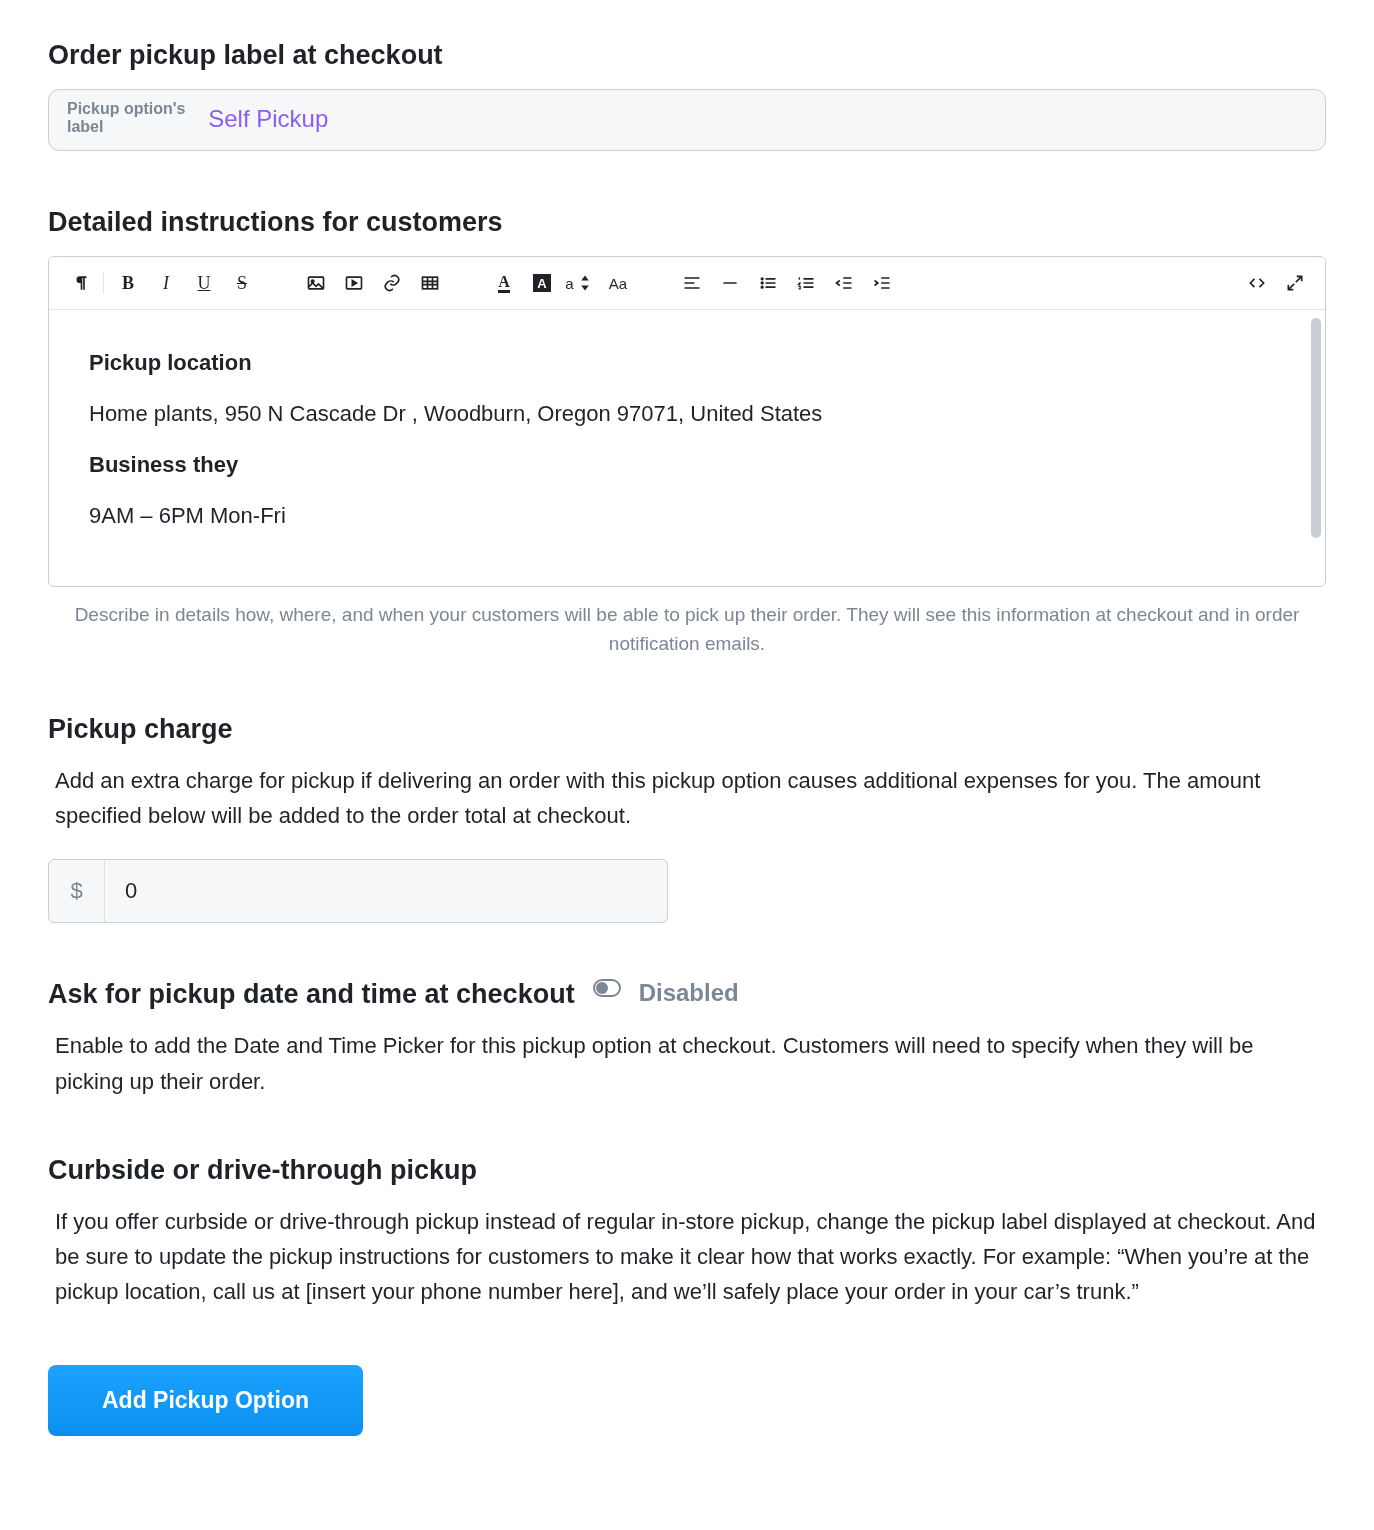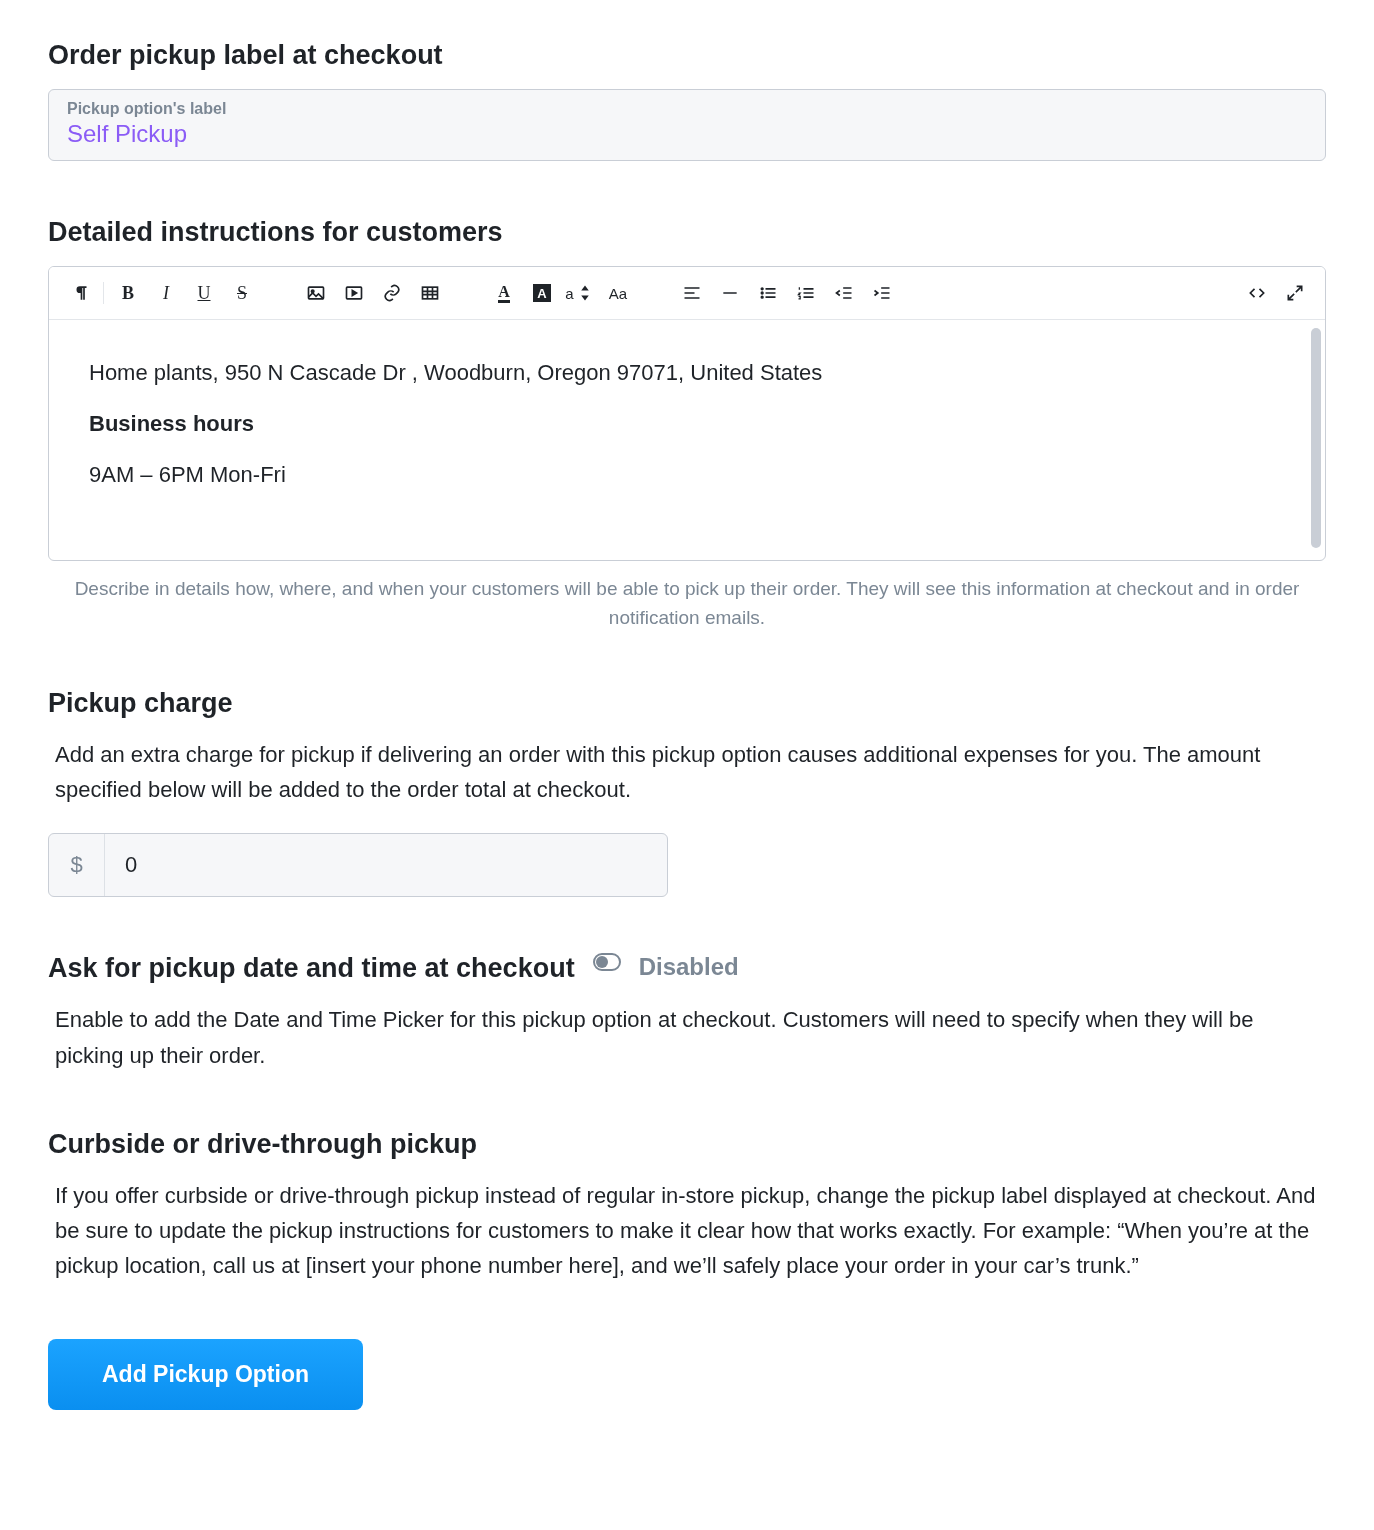--- a/index.html
+++ b/index.html
@@ -12,25 +12,25 @@
     }
     .section-title {
       font-size: 27px;
       font-weight: 700;
       color: #1f2328;
       margin-bottom: 18px;
     }
     .floating-input {
       position: relative;
       border: 1px solid #c9ced6;
-      border-radius: 6px;
+      border-radius: 11px;
       background: #f6f7f9;
       padding: 10px 18px 12px 18px;
       display: flex;
-      flex-direction: column;
+      flex-direction: row;
     }
     .floating-label {
       font-size: 16px;
       font-weight: 600;
       color: #7b8794;
       margin-bottom: 2px;
     }
     .floating-value {
       font-size: 24px;
       color: #8b5cf6;
@@ -302,22 +302,23 @@
             <path d="M9 7l-5 5 5 5M15 7l5 5-5 5"></path>
           </svg>
       </div>
       <div class="tbtn">
         <svg viewBox="0 0 24 24" fill="none" stroke="currentColor" stroke-width="2">
             <path d="M14 4h6v6M10 20H4v-6M20 4l-7 7M4 20l7-7"></path>
           </svg>
       </div>
     </div>
     <div class="editor-content" style="position:relative">
+      <div class="hline bold">Pickup location</div>
       <div class="hline">Home plants, 950 N Cascade Dr , Woodburn, Oregon 97071, United States</div>
-      <div class="hline bold">Business hours</div>
+      <div class="hline bold">Business they</div>
       <div class="hline">9AM – 6PM Mon-Fri</div>
       <div class="editor-scroll-thumb"></div>
     </div>
   </div>
   <div class="helper-text">Describe in details how, where, and when your customers will be able to pick up their order. They will see this information at checkout and in order notification emails.</div>
 </div>
 
 
 <div class="section">
   <div class="section-title">Pickup charge</div>

